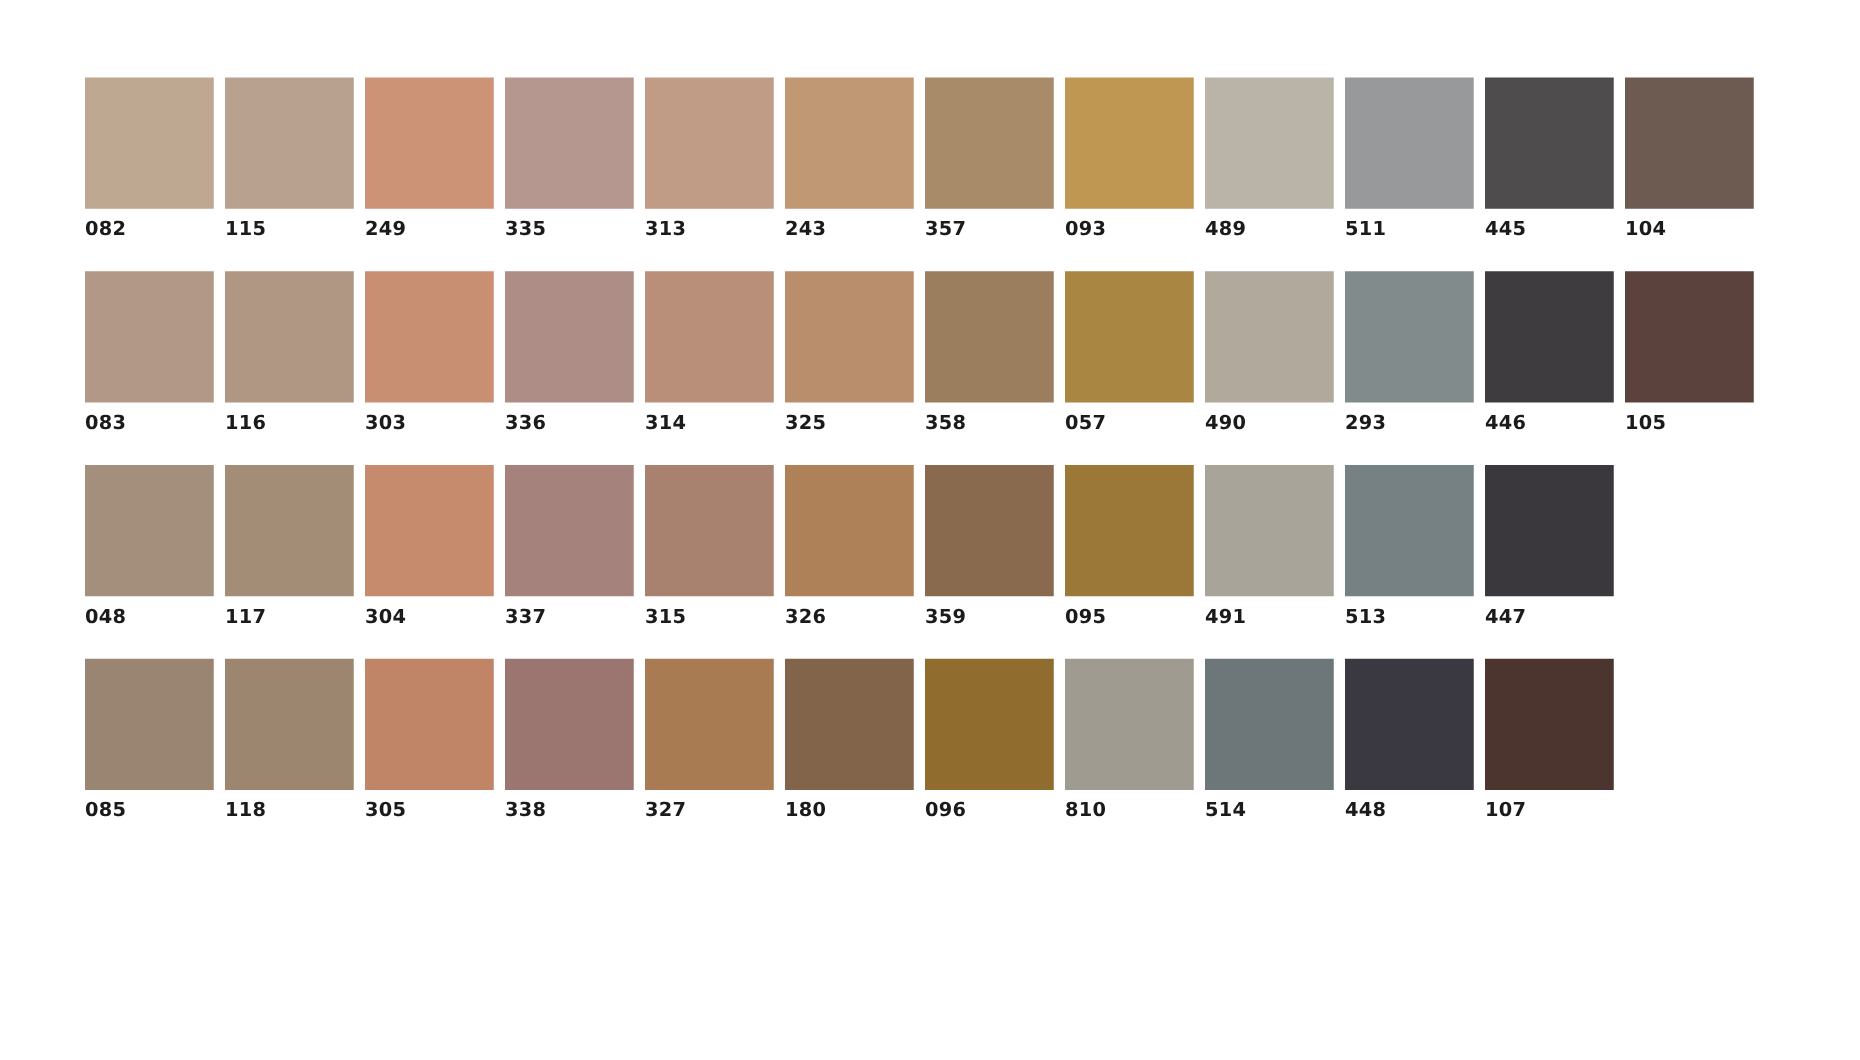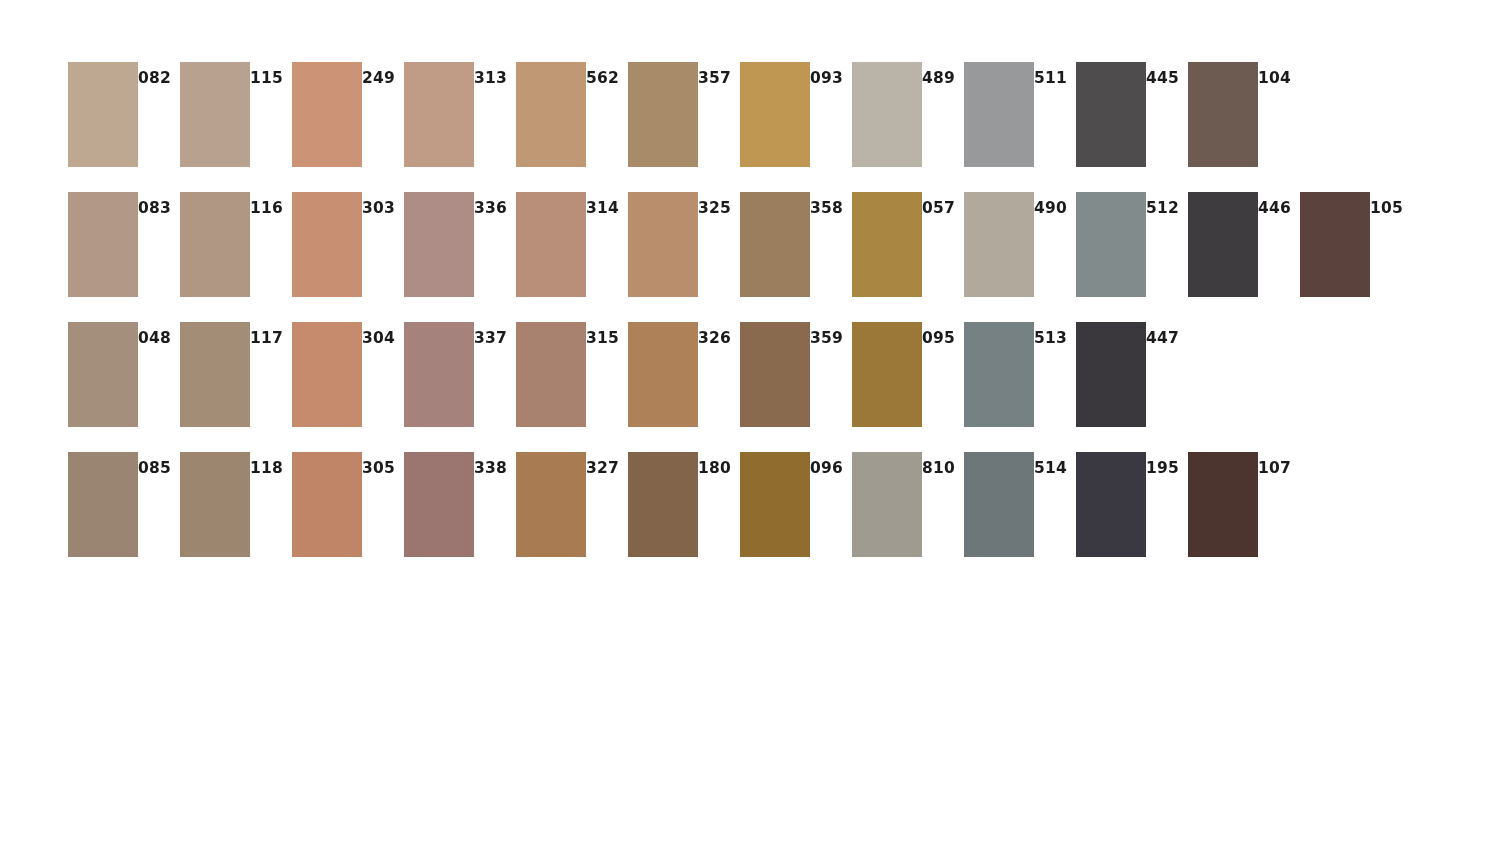--- a/index.html
+++ b/index.html
@@ -26,21 +26,21 @@
   .swatch-row {
     display: flex;
     flex-direction: row;
     align-items: flex-start;
     margin-bottom: 25px;
   }
   .swatch-cell {
     width: 103px;
     margin-right: 9px;
     display: flex;
-    flex-direction: row;
+    flex-direction: column;
     align-items: flex-start;
   }
   .swatch-chip {
     width: 103px;
     height: 105px;
     display: block;
   }
   .swatch-label {
     margin-top: 7px;
     font-size: 15.5px;
@@ -62,26 +62,30 @@
       </div>
       <div class="swatch-cell">
         <div class="swatch-chip" style="background-color: rgb(184, 161, 143);"></div>
         <div class="swatch-label">115</div>
       </div>
       <div class="swatch-cell">
         <div class="swatch-chip" style="background-color: rgb(205, 147, 119);"></div>
         <div class="swatch-label">249</div>
       </div>
       <div class="swatch-cell">
+        <div class="swatch-chip" style="background-color: rgb(181, 151, 144);"></div>
+        <div class="swatch-label">335</div>
+      </div>
+      <div class="swatch-cell">
         <div class="swatch-chip" style="background-color: rgb(192, 155, 133);"></div>
         <div class="swatch-label">313</div>
       </div>
       <div class="swatch-cell">
         <div class="swatch-chip" style="background-color: rgb(192, 152, 116);"></div>
-        <div class="swatch-label">562</div>
+        <div class="swatch-label">243</div>
       </div>
       <div class="swatch-cell">
         <div class="swatch-chip" style="background-color: rgb(168, 139, 104);"></div>
         <div class="swatch-label">357</div>
       </div>
       <div class="swatch-cell">
         <div class="swatch-chip" style="background-color: rgb(191, 151, 83);"></div>
         <div class="swatch-label">093</div>
       </div>
       <div class="swatch-cell">
@@ -133,21 +137,21 @@
       <div class="swatch-cell">
         <div class="swatch-chip" style="background-color: rgb(169, 135, 67);"></div>
         <div class="swatch-label">057</div>
       </div>
       <div class="swatch-cell">
         <div class="swatch-chip" style="background-color: rgb(176, 169, 156);"></div>
         <div class="swatch-label">490</div>
       </div>
       <div class="swatch-cell">
         <div class="swatch-chip" style="background-color: rgb(130, 139, 140);"></div>
-        <div class="swatch-label">512</div>
+        <div class="swatch-label">293</div>
       </div>
       <div class="swatch-cell">
         <div class="swatch-chip" style="background-color: rgb(62, 60, 62);"></div>
         <div class="swatch-label">446</div>
       </div>
       <div class="swatch-cell">
         <div class="swatch-chip" style="background-color: rgb(91, 66, 60);"></div>
         <div class="swatch-label">105</div>
       </div>
     </div>
@@ -178,20 +182,24 @@
       </div>
       <div class="swatch-cell">
         <div class="swatch-chip" style="background-color: rgb(138, 106, 79);"></div>
         <div class="swatch-label">359</div>
       </div>
       <div class="swatch-cell">
         <div class="swatch-chip" style="background-color: rgb(156, 120, 56);"></div>
         <div class="swatch-label">095</div>
       </div>
       <div class="swatch-cell">
+        <div class="swatch-chip" style="background-color: rgb(169, 164, 153);"></div>
+        <div class="swatch-label">491</div>
+      </div>
+      <div class="swatch-cell">
         <div class="swatch-chip" style="background-color: rgb(118, 129, 131);"></div>
         <div class="swatch-label">513</div>
       </div>
       <div class="swatch-cell">
         <div class="swatch-chip" style="background-color: rgb(58, 56, 60);"></div>
         <div class="swatch-label">447</div>
       </div>
     </div>
     <div class="swatch-row">
       <div class="swatch-cell">
@@ -225,20 +233,20 @@
       <div class="swatch-cell">
         <div class="swatch-chip" style="background-color: rgb(160, 155, 144);"></div>
         <div class="swatch-label">810</div>
       </div>
       <div class="swatch-cell">
         <div class="swatch-chip" style="background-color: rgb(109, 119, 122);"></div>
         <div class="swatch-label">514</div>
       </div>
       <div class="swatch-cell">
         <div class="swatch-chip" style="background-color: rgb(58, 56, 65);"></div>
-        <div class="swatch-label">195</div>
+        <div class="swatch-label">448</div>
       </div>
       <div class="swatch-cell">
         <div class="swatch-chip" style="background-color: rgb(76, 53, 47);"></div>
         <div class="swatch-label">107</div>
       </div>
     </div>
   </div>
 
 </body></html>

